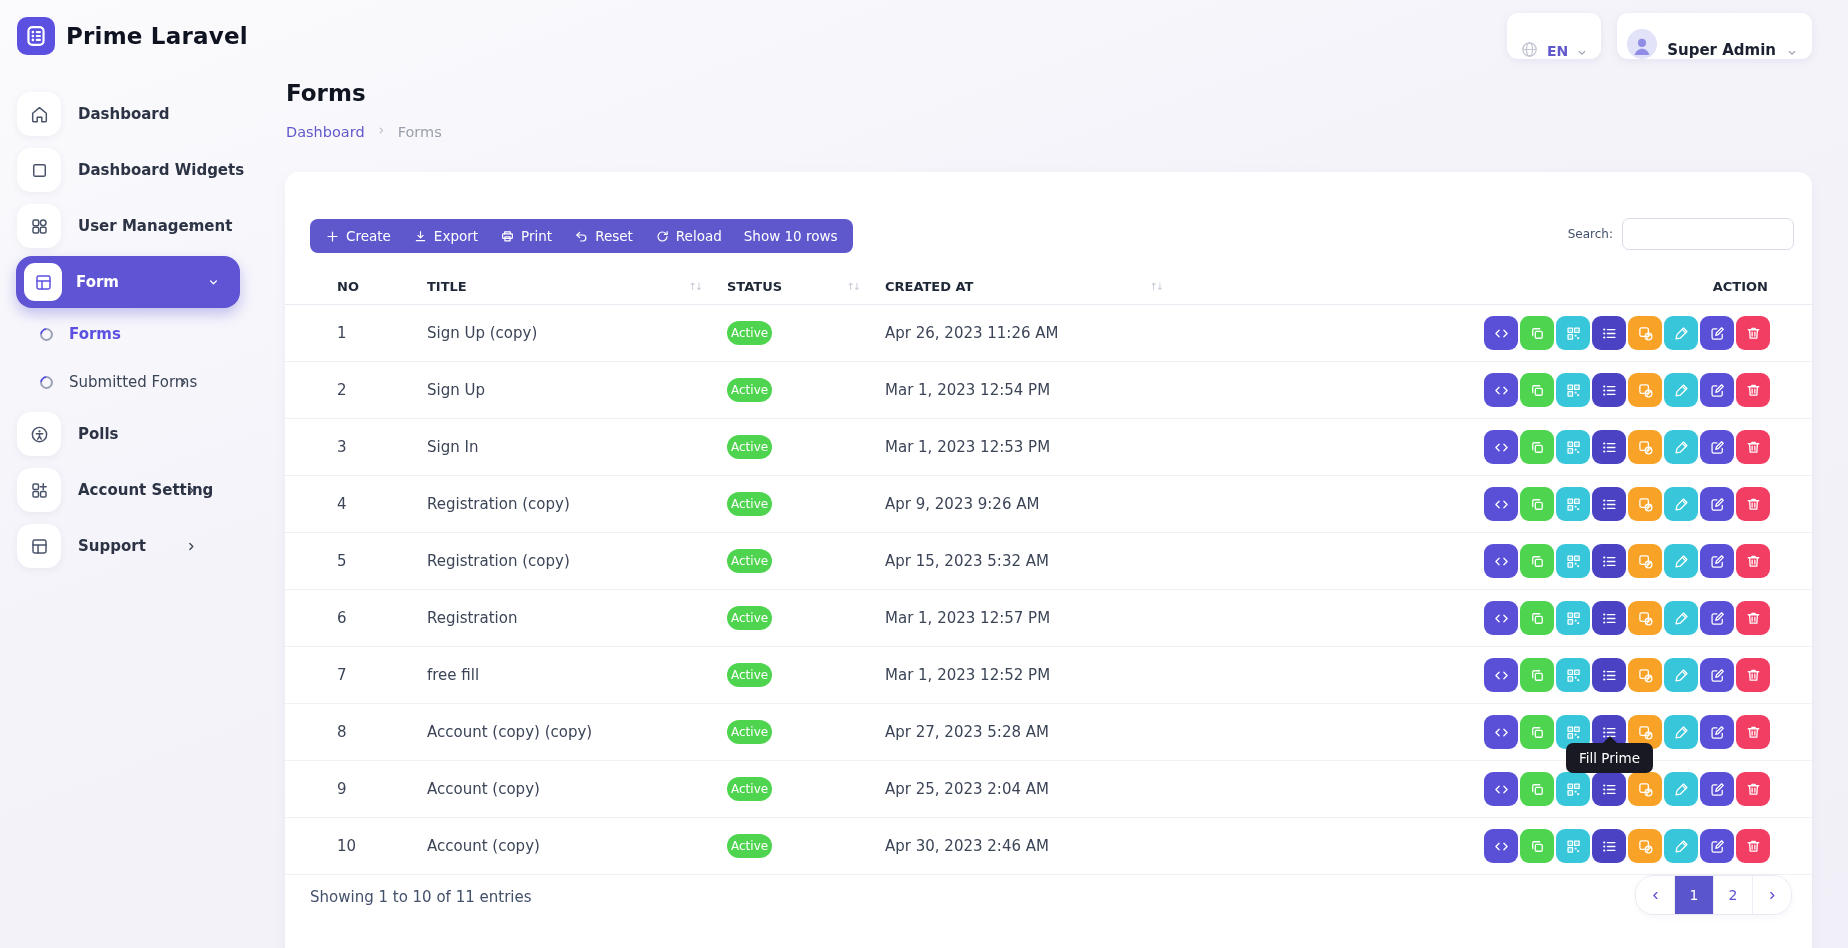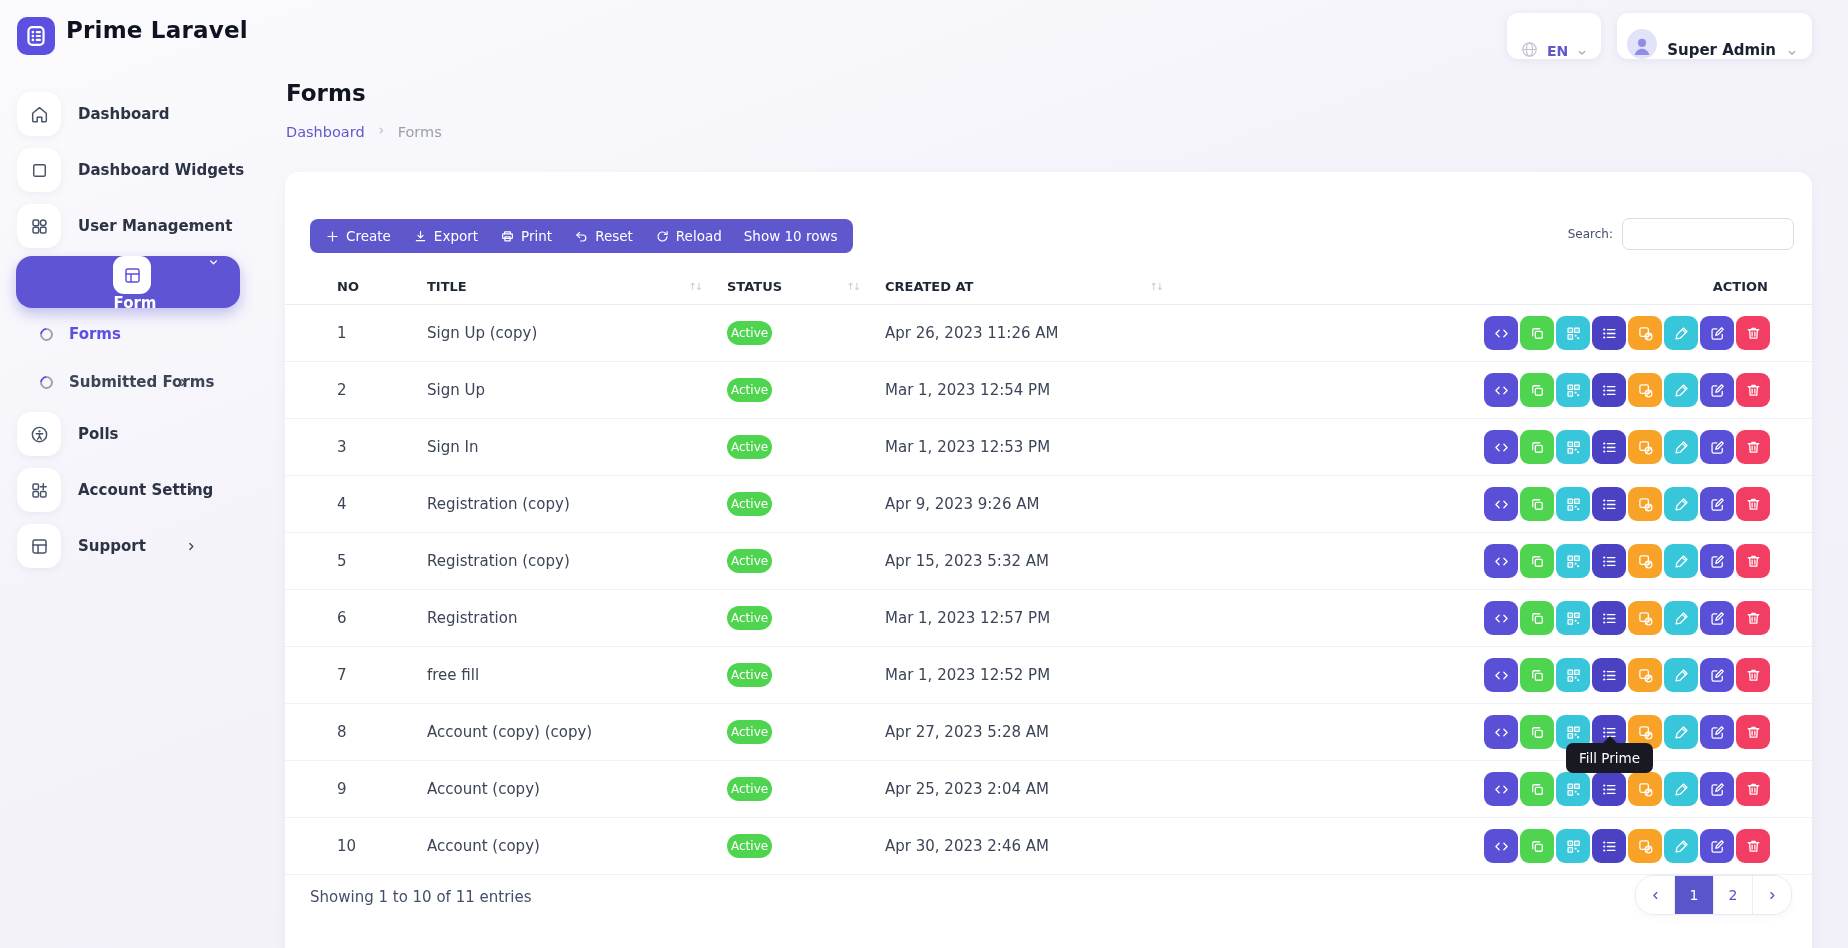--- a/index.html
+++ b/index.html
@@ -2,49 +2,49 @@
 <html><head>
 <meta charset="utf-8">
 <style>
   html,body{margin:0;padding:0;}
   body{background:#eceaf4;font-family:"DejaVu Sans","Liberation Sans",sans-serif;}
   .app{position:relative;width:1848px;height:948px;overflow:hidden;
        background:linear-gradient(160deg,#fbfbfd 0%,#f4f3fa 40%,#f1f0f8 100%);}
 
   
   .topbar{position:absolute;top:0;left:0;right:0;height:72px;display:flex;align-items:center;}
-  .brand{display:flex;align-items:flex-start;gap:11px;padding-left:17px;}
+  .brand{display:flex;align-items:center;gap:11px;padding-left:17px;}
   .brand-logo{width:38px;height:38px;border-radius:10px;background:#5b50e0;display:flex;align-items:center;justify-content:center;}
   .brand-name{font-size:23px;font-weight:800;color:#0f1220;letter-spacing:.2px;}
   .topbar-right{margin-left:auto;display:flex;gap:16px;padding-right:36px;align-items:center;}
   .pill{background:#fff;border-radius:11px;height:46px;display:flex;align-items:flex-end;
         box-shadow:0 2px 8px rgba(99,99,153,.10);cursor:pointer;}
   .lang-pill{padding:0 13px;gap:8px;}
   .lang-code{color:#6159cb;font-size:14px;font-weight:600;}
   .profile-pill{padding:0 14px 0 10px;gap:10px;}
   .avatar{width:30px;height:30px;border-radius:50%;background:#e2e2f8;overflow:hidden;display:flex;align-items:flex-end;justify-content:center;}
   .user-name{font-size:15px;font-weight:600;color:#1b2130;}
   .chev{color:#99a0b1;display:flex;align-items:center;}
 
   
   .sidebar{position:absolute;top:72px;left:0;width:252px;bottom:0;padding-top:14px;}
   .side-item{position:relative;display:flex;align-items:center;height:56px;cursor:pointer;}
   .side-icon{width:44px;height:44px;margin-left:17px;border-radius:14px;background:#fff;
              box-shadow:0 2px 7px rgba(90,90,140,.08);display:flex;align-items:center;justify-content:center;color:#48536a;flex:0 0 auto;}
   .side-label{margin-left:17px;font-size:15px;font-weight:600;color:#2b3344;white-space:nowrap;}
   .side-chev{position:absolute;right:54px;color:#3f4757;display:flex;}
   .side-item.active{background:#5f55d4;border-radius:16px;margin:2px 12px 2px 16px;height:52px;
-                    box-shadow:0 6px 14px rgba(95,85,212,.35);flex-direction:column;}
+                    box-shadow:0 6px 14px rgba(95,85,212,.35);}
   .side-item.active .side-icon{margin-left:8px;width:38px;height:38px;border-radius:11px;color:#5b50e0;box-shadow:none;}
   .side-item.active .side-label{color:#fff;margin-left:14px;}
   .side-item.active .side-chev{color:#fff;right:20px;}
   .side-sub{height:48px;}
   .sub-dot{width:9px;height:9px;border:2px solid #9aa2b3;border-top-color:#5b50e0;border-radius:50%;
            margin-left:40px;flex:0 0 auto;transform:rotate(-45deg);}
-  .side-sub .side-label{margin-left:16px;font-weight:700;color:#3a4557;}
+  .side-sub .side-label{margin-left:16px;font-weight:400;color:#3a4557;}
   .side-sub.active-sub .side-label{color:#5b50e0;font-weight:700;}
   .side-sub .side-chev{right:62px;}
 
   
   .page-title{position:absolute;left:286px;top:80px;font-size:23px;font-weight:700;color:#111520;}
   .breadcrumb{position:absolute;left:286px;top:124px;font-size:14.5px;display:flex;gap:11px;align-items:center;}
   .crumb-link{color:#6159cb;cursor:pointer;}
   .crumb-sep{color:#b9bec9;font-size:12px;}
   .crumb-current{color:#9aa0ab;}
 

